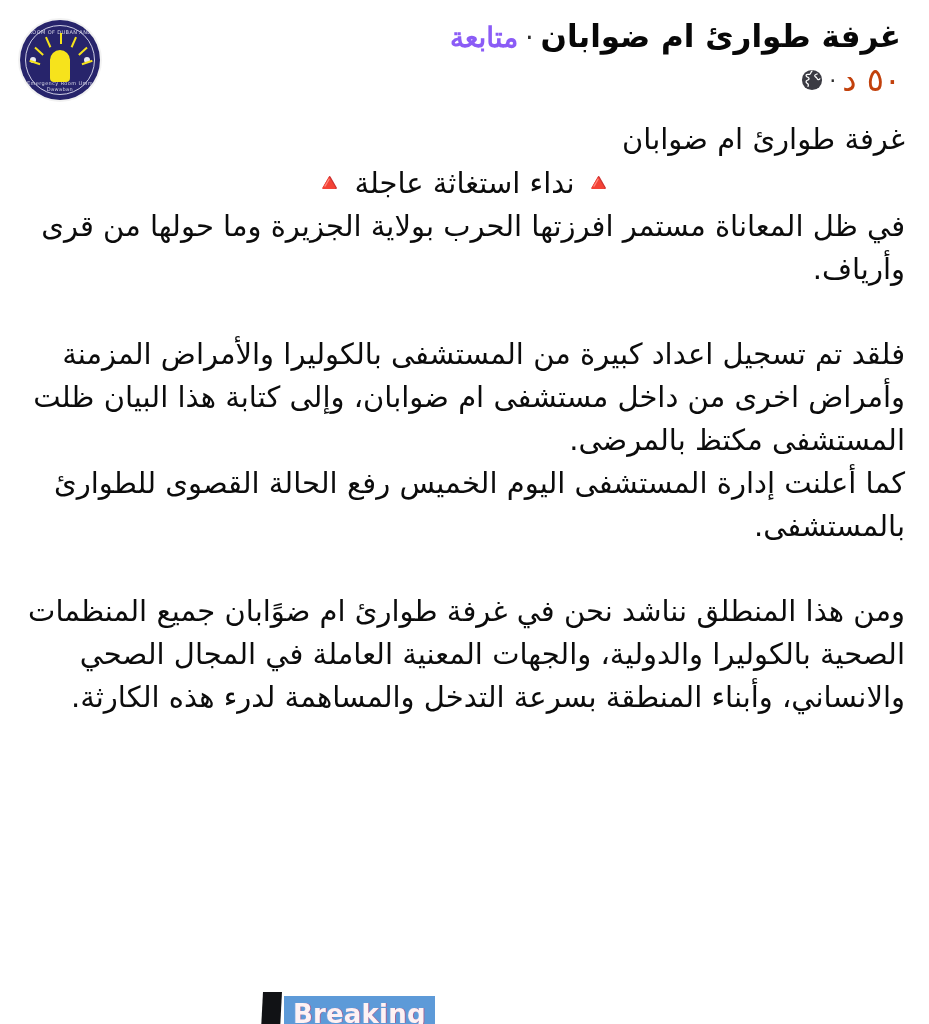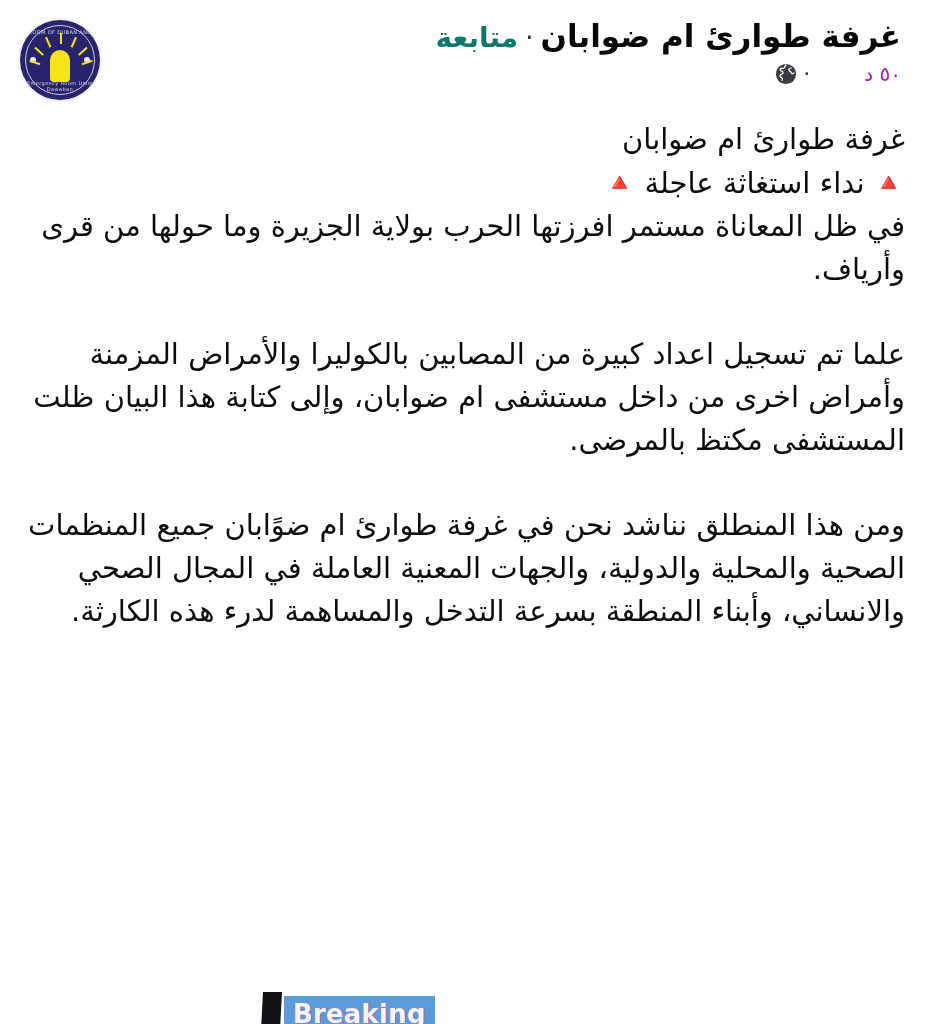--- a/index.html
+++ b/index.html
@@ -143,36 +143,36 @@
   }
   .dot-sep {
     font-size: 26px;
     color: #2b2b2b;
     margin: 0 7px;
     line-height: 1;
   }
   .following {
     font-size: 28px;
     font-weight: 700;
-    color: #0f766e;
+    color: #8b5cf6;
     line-height: 1.2;
+    font-family: Liberation Serif, serif;
   }
 
   .meta-line {
     display: flex;
     flex-direction: row;
     align-items: center;
     margin-top: 6px;
     direction: rtl;
   }
   .timestamp {
-    font-size: 20px;
-    color: #a21caf;
+    font-size: 32px;
+    color: #c2410c;
     letter-spacing: .5px;
-    margin-left: 48px;
   }
   .meta-dot {
     font-size: 22px;
     color: #2c2c2c;
     margin: 0 6px;
   }
   .globe-icon {
     width: 22px;
     height: 22px;
     display: inline-block;
@@ -213,21 +213,21 @@
     font-weight: 400;
     word-spacing: 0px;
   }
   .para + .para { margin-top: 0; }
   .gap { height: 42px; }
 
   .line-title {
     text-align: right;
   }
   .alert-line {
-    text-align: right;
+    text-align: center;
   }
   .tri {
     color: #e8331c;
     font-size: 25px;
     vertical-align: 2px;
   }
 
   
   .breaking-banner {
     position: absolute;
@@ -320,26 +320,27 @@
 
     <p class="para line-title">غرفة طوارئ ام ضوابان</p>
 
     <p class="para alert-line"><span class="tri">🔺</span> <span>نداء استغاثة عاجلة</span> <span class="tri">🔺</span></p>
 
     <p class="para">في ظل المعاناة مستمر افرزتها الحرب بولاية الجزيرة وما حولها من قرى وأرياف.</p>
 
 
     <div class="gap"></div>
 
-    <p class="para">علما تم تسجيل اعداد كبيرة من المصابين بالكوليرا والأمراض المزمنة وأمراض اخرى من داخل مستشفى ام ضوابان، وإلى كتابة هذا البيان ظلت المستشفى مكتظ بالمرضى.</p>
-
+    <p class="para">فلقد تم تسجيل اعداد كبيرة من المستشفى بالكوليرا والأمراض المزمنة وأمراض اخرى من داخل مستشفى ام ضوابان، وإلى كتابة هذا البيان ظلت المستشفى مكتظ بالمرضى.</p>
+
+    <p class="para">كما أعلنت إدارة المستشفى اليوم  الخميس رفع الحالة القصوى للطوارئ بالمستشفى.</p>
 
     <div class="gap"></div>
 
-    <p class="para">ومن هذا المنطلق نناشد نحن في غرفة طوارئ ام ضوًابان جميع المنظمات الصحية والمحلية والدولية، والجهات المعنية العاملة في المجال الصحي والانساني، وأبناء المنطقة بسرعة التدخل والمساهمة لدرء هذه الكارثة.</p>
+    <p class="para">ومن هذا المنطلق نناشد نحن في غرفة طوارئ ام ضوًابان جميع المنظمات الصحية بالكوليرا والدولية، والجهات المعنية العاملة في المجال الصحي والانساني، وأبناء المنطقة بسرعة التدخل والمساهمة لدرء هذه الكارثة.</p>
 
     <div class="gap"></div>
 
 
   </div>
 
   <div class="breaking-banner">
     <div class="breaking-bar"></div>
     <div class="breaking-box">
       <span class="breaking-text">Breaking</span>

